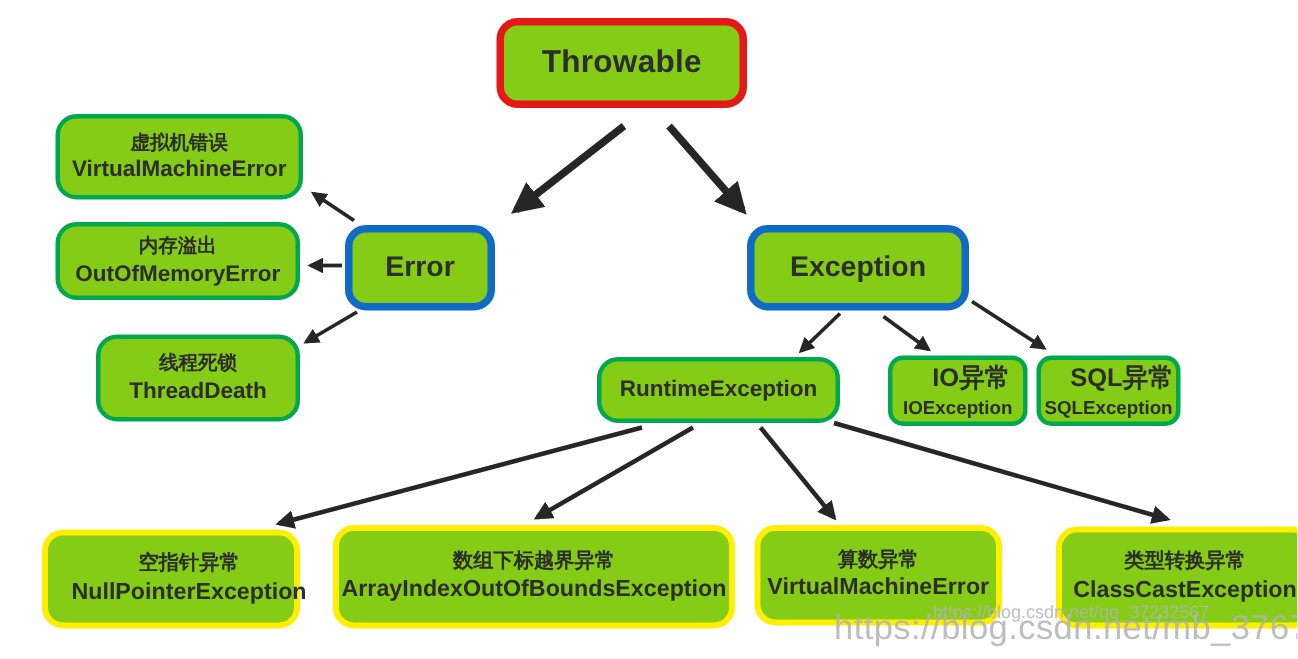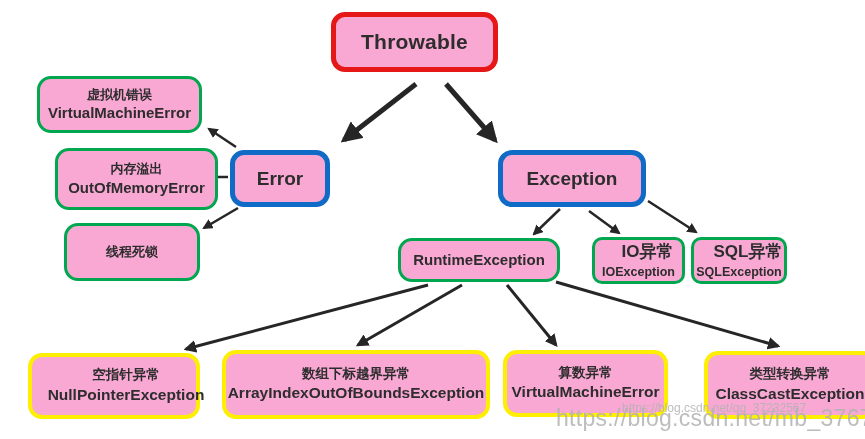--- a/index.html
+++ b/index.html
@@ -7,21 +7,21 @@
     position:relative;
     width:865px;height:439px;
     background:#ffffff;
     overflow:hidden;
     font-family:"Liberation Sans","DejaVu Sans",sans-serif;
   }
   #arrow-layer{position:absolute;left:0;top:0;width:865px;height:439px;z-index:1;}
   .node{
     position:absolute;
     box-sizing:border-box;
-    background:#f9a8d4;
+    background:#84cc16;
     display:flex;flex-direction:column;
     align-items:center;justify-content:center;
     text-align:right;
     z-index:2;
     border-radius:14px;
     color:#2d2d2d;
     line-height:1.35;
   }
   .node .cn{font-weight:bold;}
   .node .en{font-weight:bold;}
@@ -76,26 +76,27 @@
   </svg>
 
   <div id="nodes">
       <div class="node v-root" style="left: 331px; top: 12px; width: 167px; height: 60px;">
         <div class="en">Throwable</div>
       </div>
       <div class="node v-green" style="left: 37px; top: 76px; width: 165px; height: 57px;">
         <div class="cn">虚拟机错误</div>
         <div class="en">VirtualMachineError</div>
       </div>
-      <div class="node v-green" style="left: 37px; top: 148px; width: 163px; height: 62px; margin-left: 18px;">
+      <div class="node v-green" style="left: 37px; top: 148px; width: 163px; height: 52px;">
         <div class="cn">内存溢出</div>
         <div class="en">OutOfMemoryError</div>
       </div>
       <div class="node v-green" style="left: 64px; top: 223px; width: 136px; height: 58px;">
         <div class="cn">线程死锁</div>
+        <div class="en">ThreadDeath</div>
       </div>
       <div class="node v-branch" style="left: 230px; top: 150px; width: 100px; height: 57px;">
         <div class="en">Error</div>
       </div>
       <div class="node v-branch" style="left: 498px; top: 150px; width: 148px; height: 57px;">
         <div class="en">Exception</div>
       </div>
       <div class="node v-green-single" style="left: 398px; top: 238px; width: 162px; height: 44px;">
         <div class="en">RuntimeException</div>
       </div>

